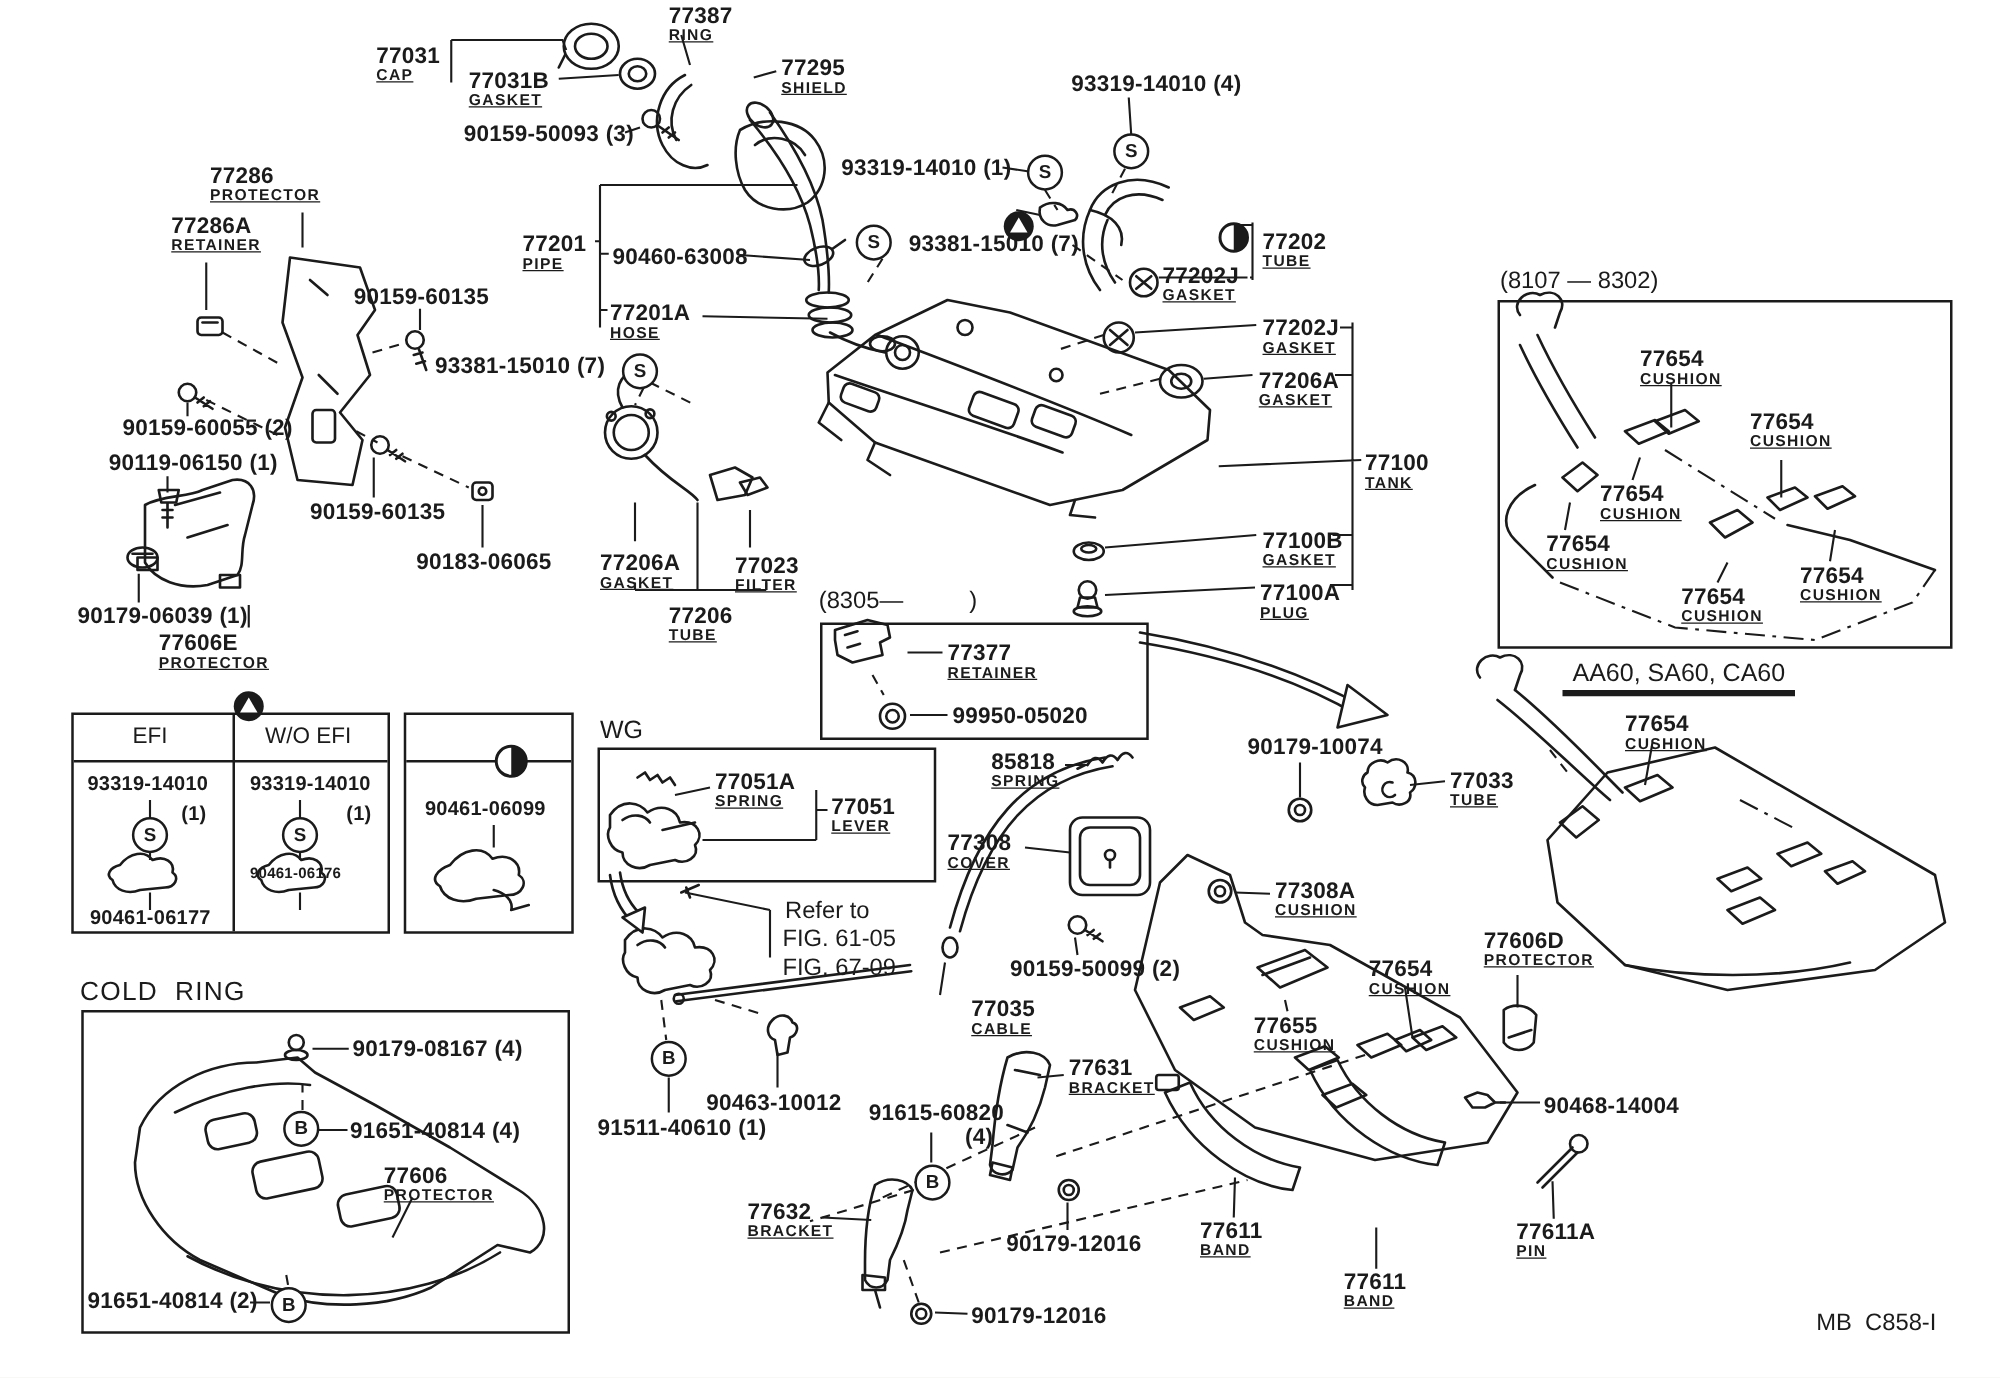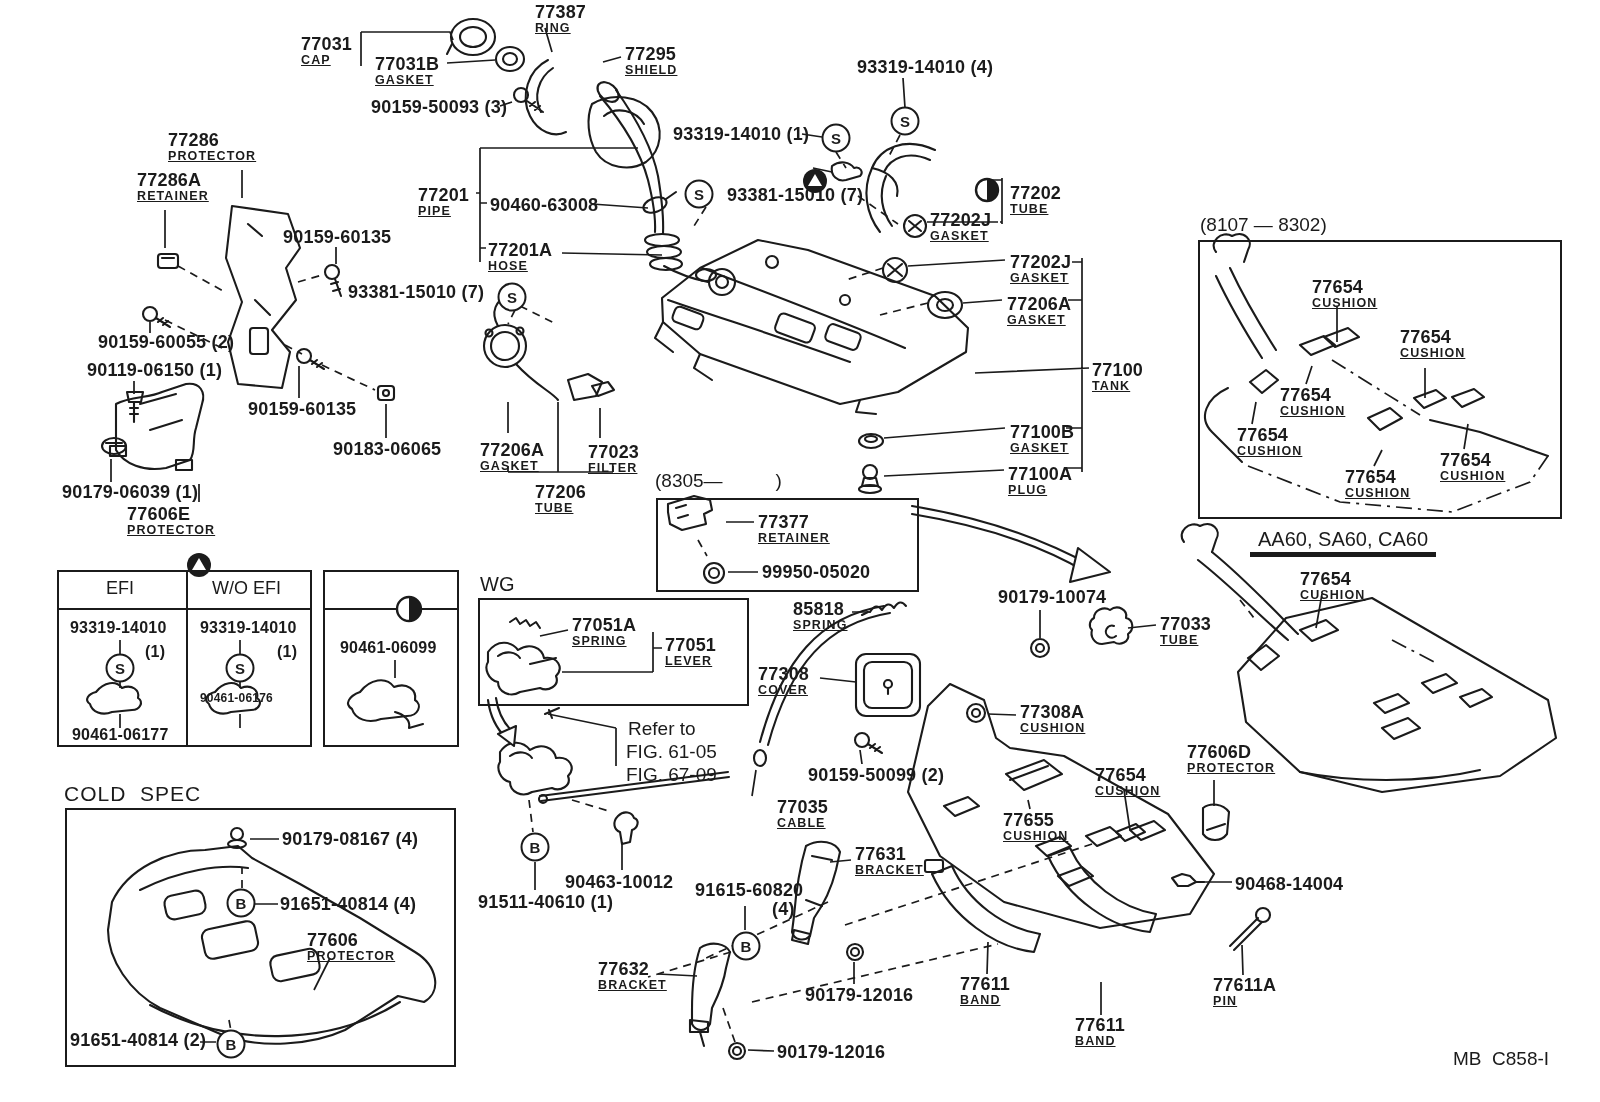--- a/index.html
+++ b/index.html
@@ -294,21 +294,21 @@
   <div style="position:absolute;left:127px;top:0;height:100%;border-left:2.6px solid var(--ink)"></div>
 </div>
 <div class="box" style="left:323px;top:570px;width:132px;height:173px">
   <div style="position:absolute;left:0;top:36px;width:100%;border-top:2.6px solid var(--ink)"></div>
 </div>
 <div class="box" style="left:478px;top:598px;width:267px;height:104px"></div>
 <div class="box" style="left:656px;top:498px;width:259px;height:90px"></div>
 <div class="box" style="left:1198px;top:240px;width:360px;height:275px"></div>
 <div class="box" style="left:65px;top:808px;width:387px;height:255px"></div>
 
-<div class="hd" style="left:64px;top:782px;font-size:21px;letter-spacing:1px">COLD  SPEC</div>
+<div class="hd" style="left:64px;top:782px;font-size:21px;letter-spacing:1px">COLD  RING</div>
 <div class="hd" style="left:480px;top:573px;font-size:20px">WG</div>
 <div class="hd" style="left:1258px;top:528px;font-size:20px">AA60, SA60, CA60</div>
 <div class="bar" style="left:1250px;top:552px;width:186px;height:5px"></div>
 <div class="hd" style="left:1200px;top:214px;font-size:19px">(8107 — 8302)</div>
 <div class="hd" style="left:655px;top:470px;font-size:19px">(8305—          )</div>
 <div class="hd" style="left:628px;top:718px;font-size:19px">Refer to</div>
 <div class="hd" style="left:626px;top:741px;font-size:19px">FIG. 61-05</div>
 <div class="hd" style="left:626px;top:764px;font-size:19px">FIG. 67-09</div>
 <div class="hd" style="left:106px;top:578px;font-size:18px">EFI</div>
 <div class="hd" style="left:212px;top:578px;font-size:18px">W/O EFI</div>

